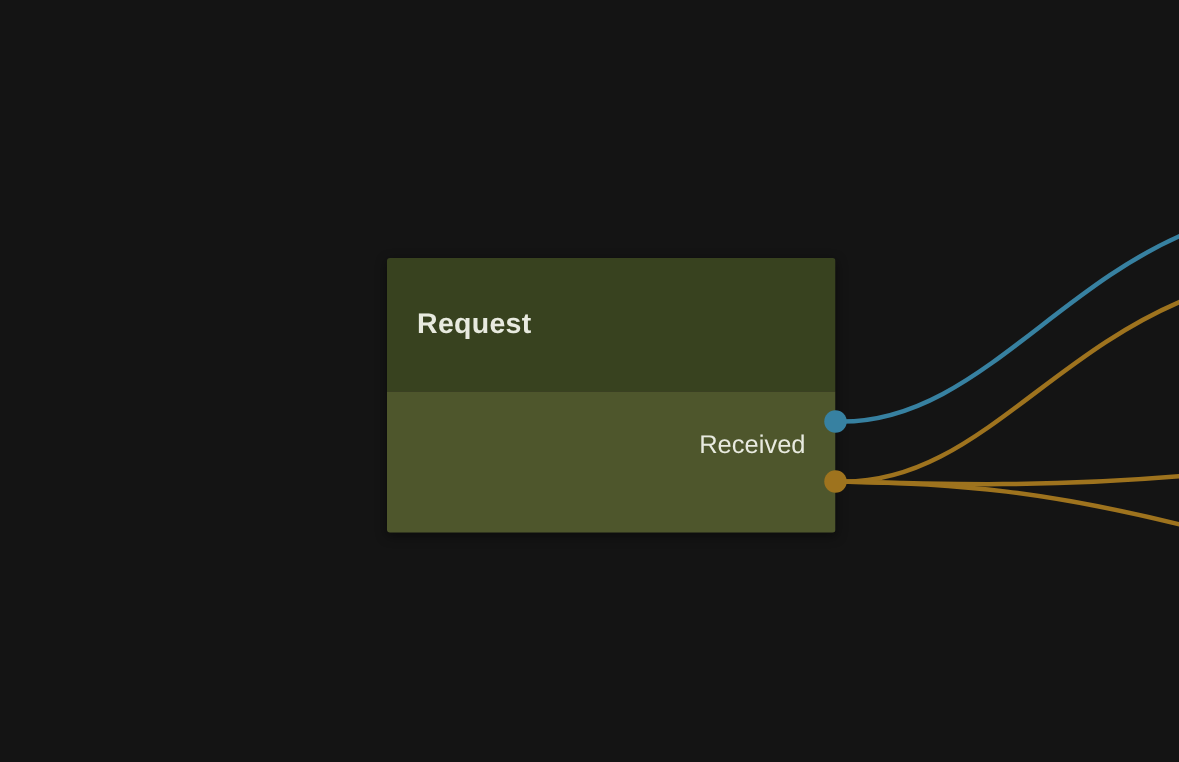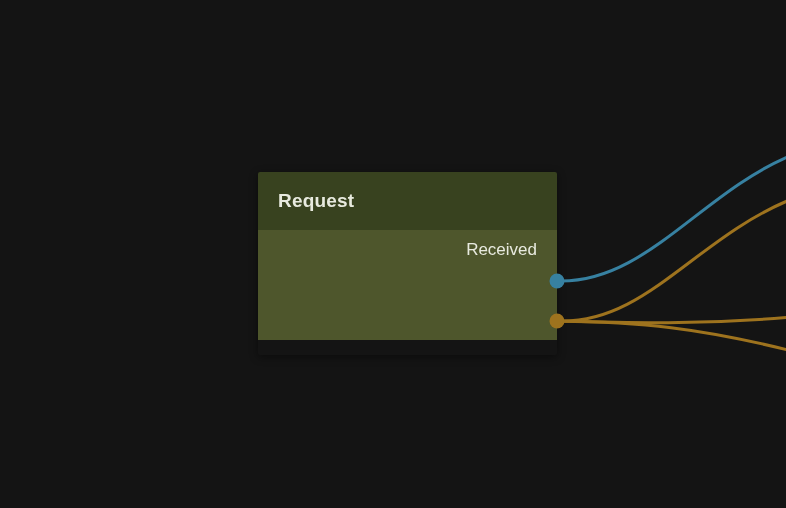--- a/index.html
+++ b/index.html
@@ -20,37 +20,38 @@
     position: absolute;
     left: 258px;
     top: 172px;
     width: 299px;
     height: 183px;
     border-radius: 2px;
     box-shadow: 0 2px 8px rgba(0,0,0,0.45);
     overflow: hidden;
   }
   .node-header {
-    height: 58px;
+    height: 89px;
     background: var(--node-header-bg, #38421f);
     display: flex;
     align-items: center;
     padding-left: 20px;
     box-sizing: border-box;
   }
   .node-title {
     color: var(--node-text, #e8eadf);
     font-size: 19px;
     font-weight: 600;
     letter-spacing: 0.2px;
   }
   .node-body {
     height: 110px;
     background: var(--node-body-bg, #4e562c);
     box-sizing: border-box;
+    padding-top: 16px;
   }
   .port-row {
     height: 40px;
     display: flex;
     align-items: center;
     justify-content: flex-end;
     padding-right: 20px;
   }
   .port-label {
     color: var(--node-text, #e8eadf);

